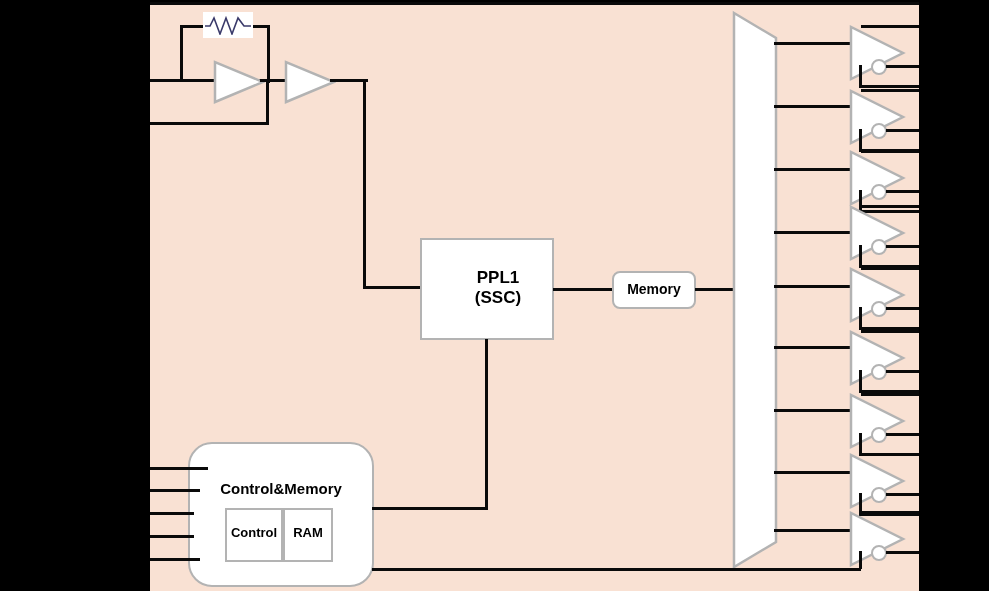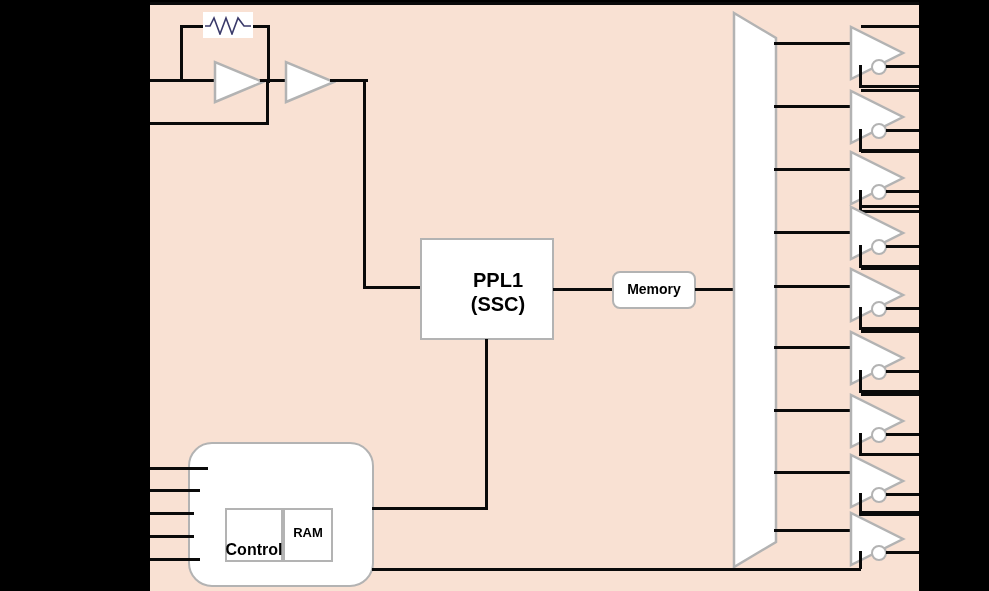--- a/index.html
+++ b/index.html
@@ -62,21 +62,21 @@
       <svg width="52" height="44" viewBox="0 0 52 44">
         <polygon points="2,2 2,42 50,22" fill="#ffffff" stroke="#b3b3b3" stroke-width="2.5"></polygon>
       </svg>
     </div>
 
     <div class="wire wh" style="left:180px;top:74px;width:36px;"></div>
     <div class="wire wv" style="left:213px;top:74px;height:209px;"></div>
     <div class="wire wh" style="left:213px;top:281px;width:58px;"></div>
 
     <div class="box" style="left:270px;top:233px;width:134px;height:102px;"></div>
-    <div class="lbl" style="left:270px;top:263px;width:156px;font-size:20px;">
+    <div class="lbl" style="left:270px;top:263px;width:156px;font-size:17px;">
       <span>PPL1</span><br>
       <span>(SSC)</span>
     </div>
 
     <div class="wire wh" style="left:403px;top:283px;width:60px;"></div>
 
     <div class="rbox" style="left:462px;top:266px;width:84px;height:38px;"></div>
     <div class="lbl" style="left:462px;top:276px;width:84px;font-size:14px;">Memory</div>
 
     <div class="wire wh" style="left:545px;top:283px;width:50px;"></div>
@@ -189,23 +189,24 @@
       <svg width="58" height="56" viewBox="0 0 58 56">
         <polygon points="2,2 2,54 54,28" fill="#ffffff" stroke="#b3b3b3" stroke-width="2.5"></polygon>
       </svg>
     </div>
     <div class="bubble" style="left:721px;top:540px;width:16px;height:16px;"></div>
     <div class="wire wh" style="left:711px;top:506px;width:58px;"></div>
     <div class="wire wh" style="left:736px;top:546px;width:33px;"></div>
     <div class="wire wv" style="left:709px;top:546px;height:18px;"></div>
 
     <div class="bigrbox" style="left:38px;top:437px;width:186px;height:145px;"></div>
+    <div class="lbl" style="left:38px;top:475px;width:186px;font-size:15px;">Control&amp;Memory</div>
 
     <div class="cellbox" style="left:75px;top:503px;width:58px;height:54px;"></div>
-    <div class="lbl" style="left:75px;top:520px;width:58px;font-size:16px;margin-top:15px;">Control</div>
+    <div class="lbl" style="left:75px;top:520px;width:58px;font-size:13px;">Control</div>
 
     <div class="cellbox" style="left:133px;top:503px;width:50px;height:54px;"></div>
     <div class="lbl" style="left:133px;top:520px;width:50px;font-size:13px;">RAM</div>
 
     <div class="wire wh" style="left:0px;top:462px;width:58px;"></div>
     <div class="wire wh" style="left:0px;top:484px;width:50px;"></div>
     <div class="wire wh" style="left:0px;top:507px;width:44px;"></div>
     <div class="wire wh" style="left:0px;top:530px;width:44px;"></div>
     <div class="wire wh" style="left:0px;top:553px;width:50px;"></div>
 

